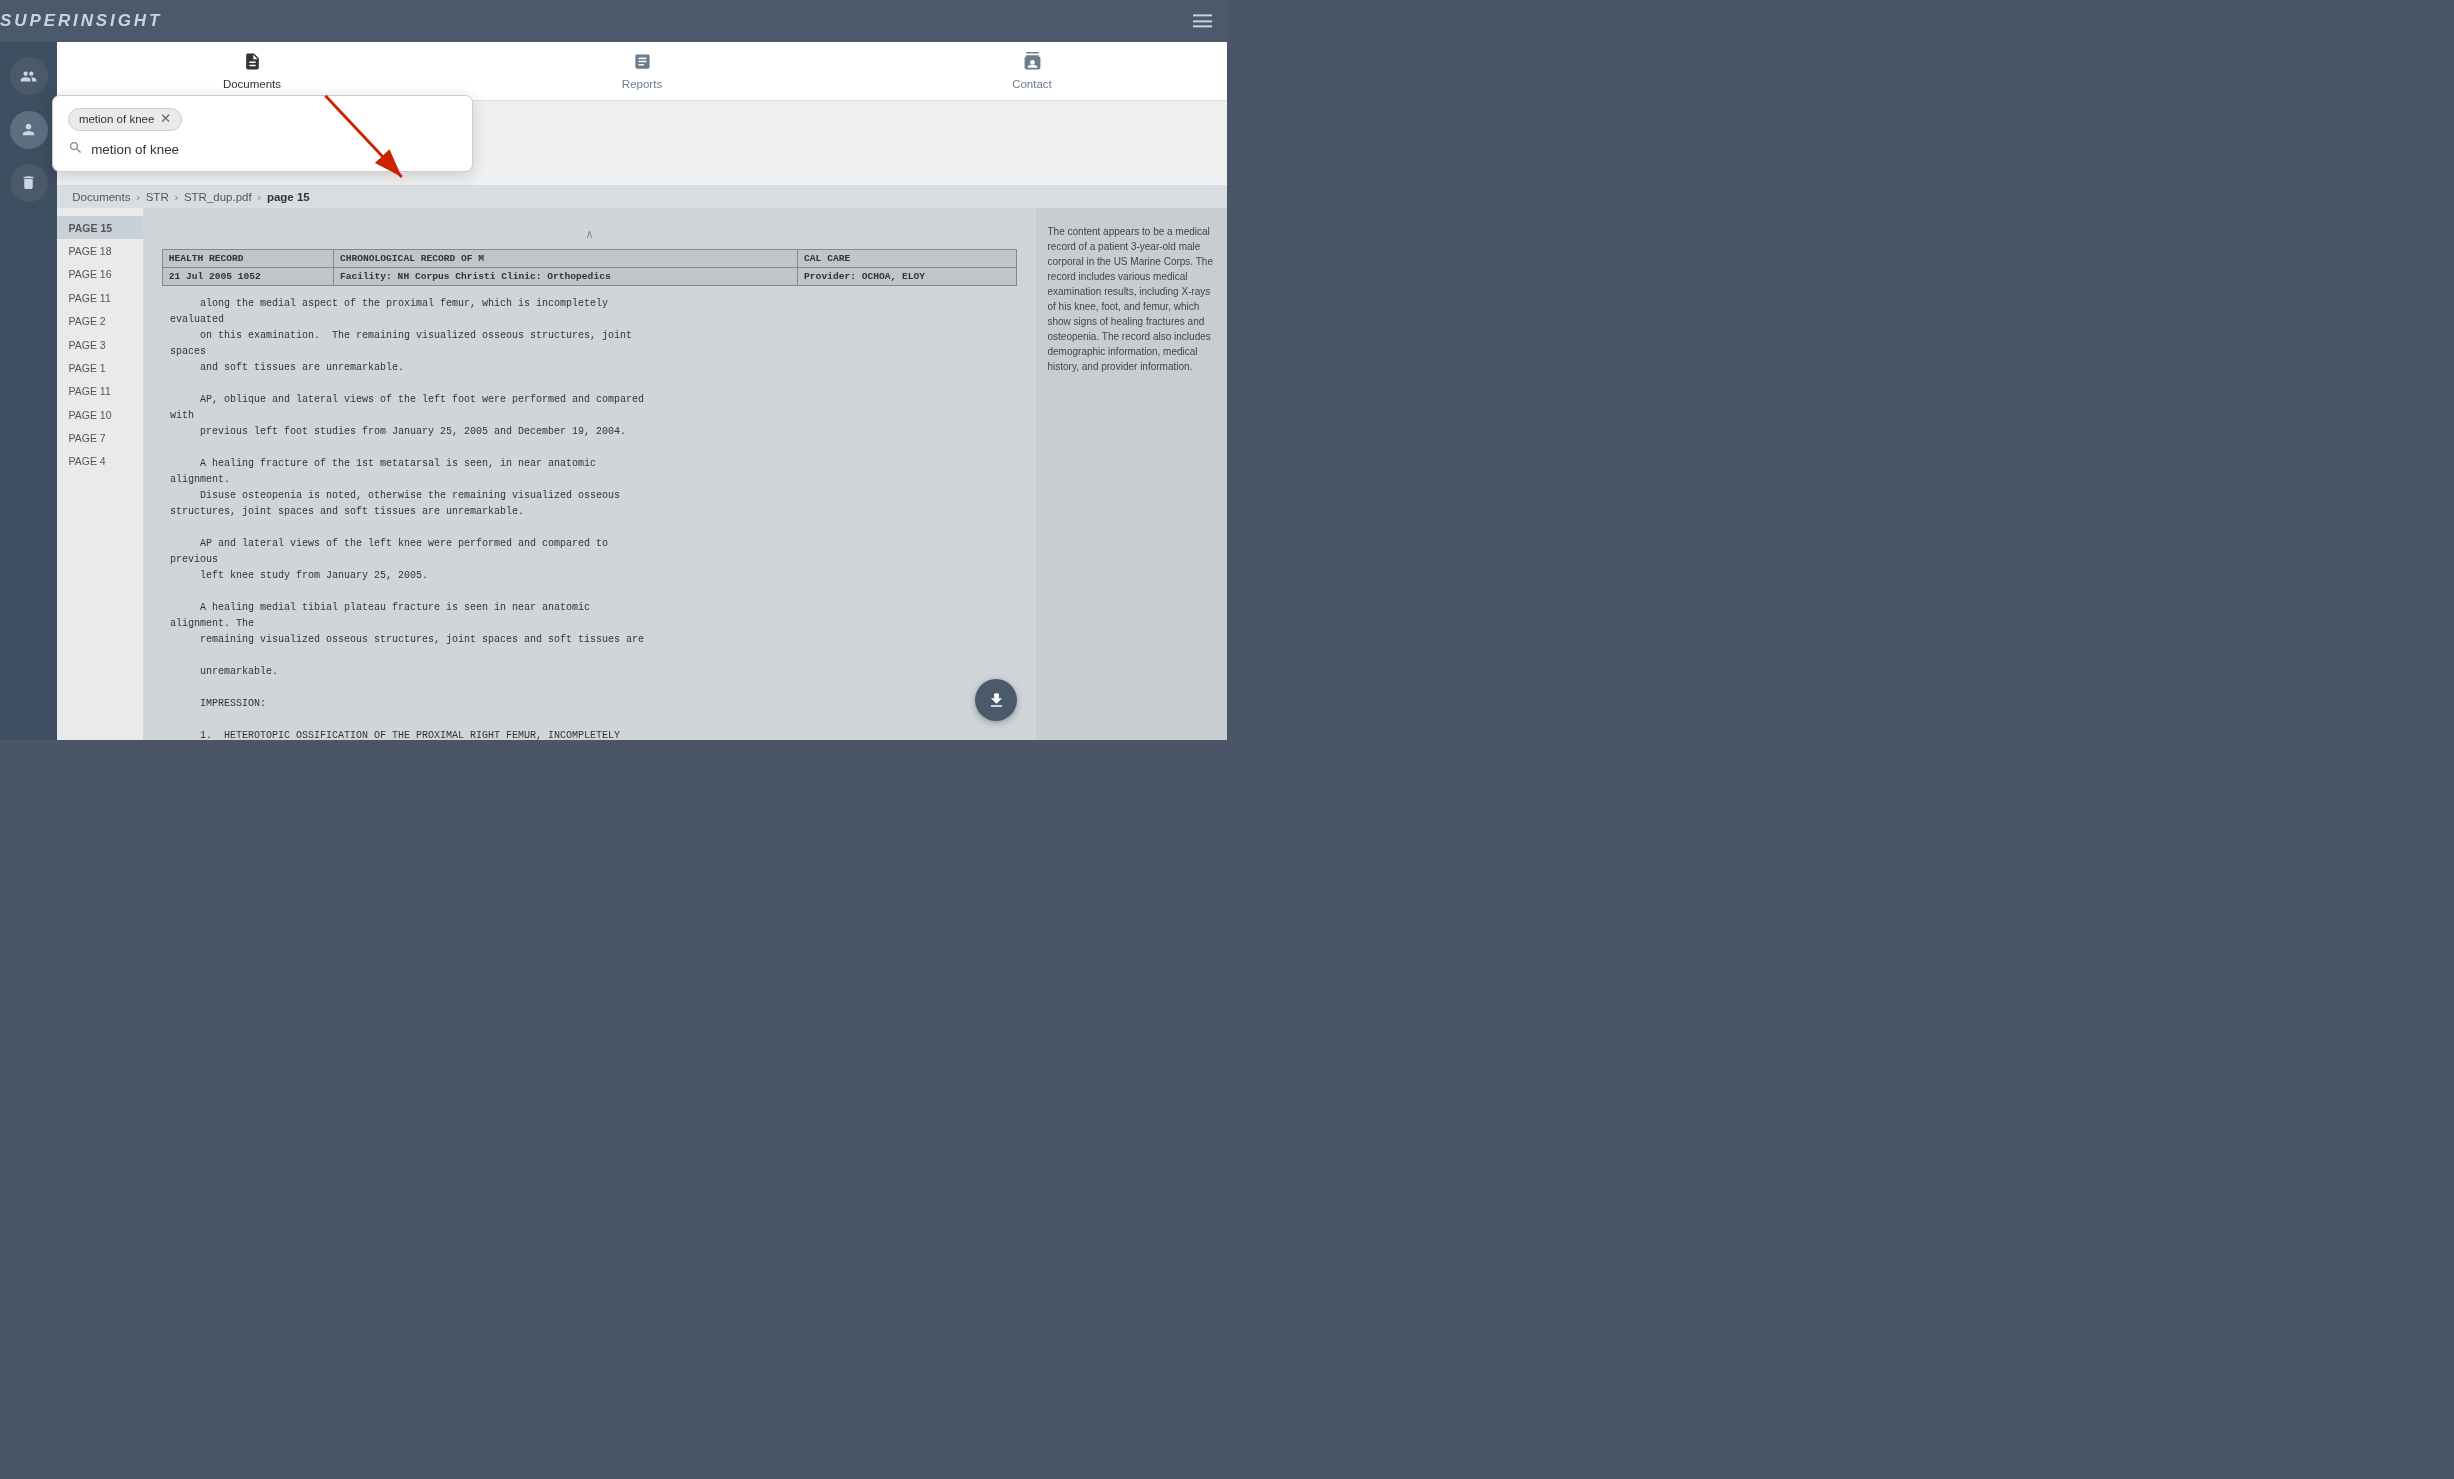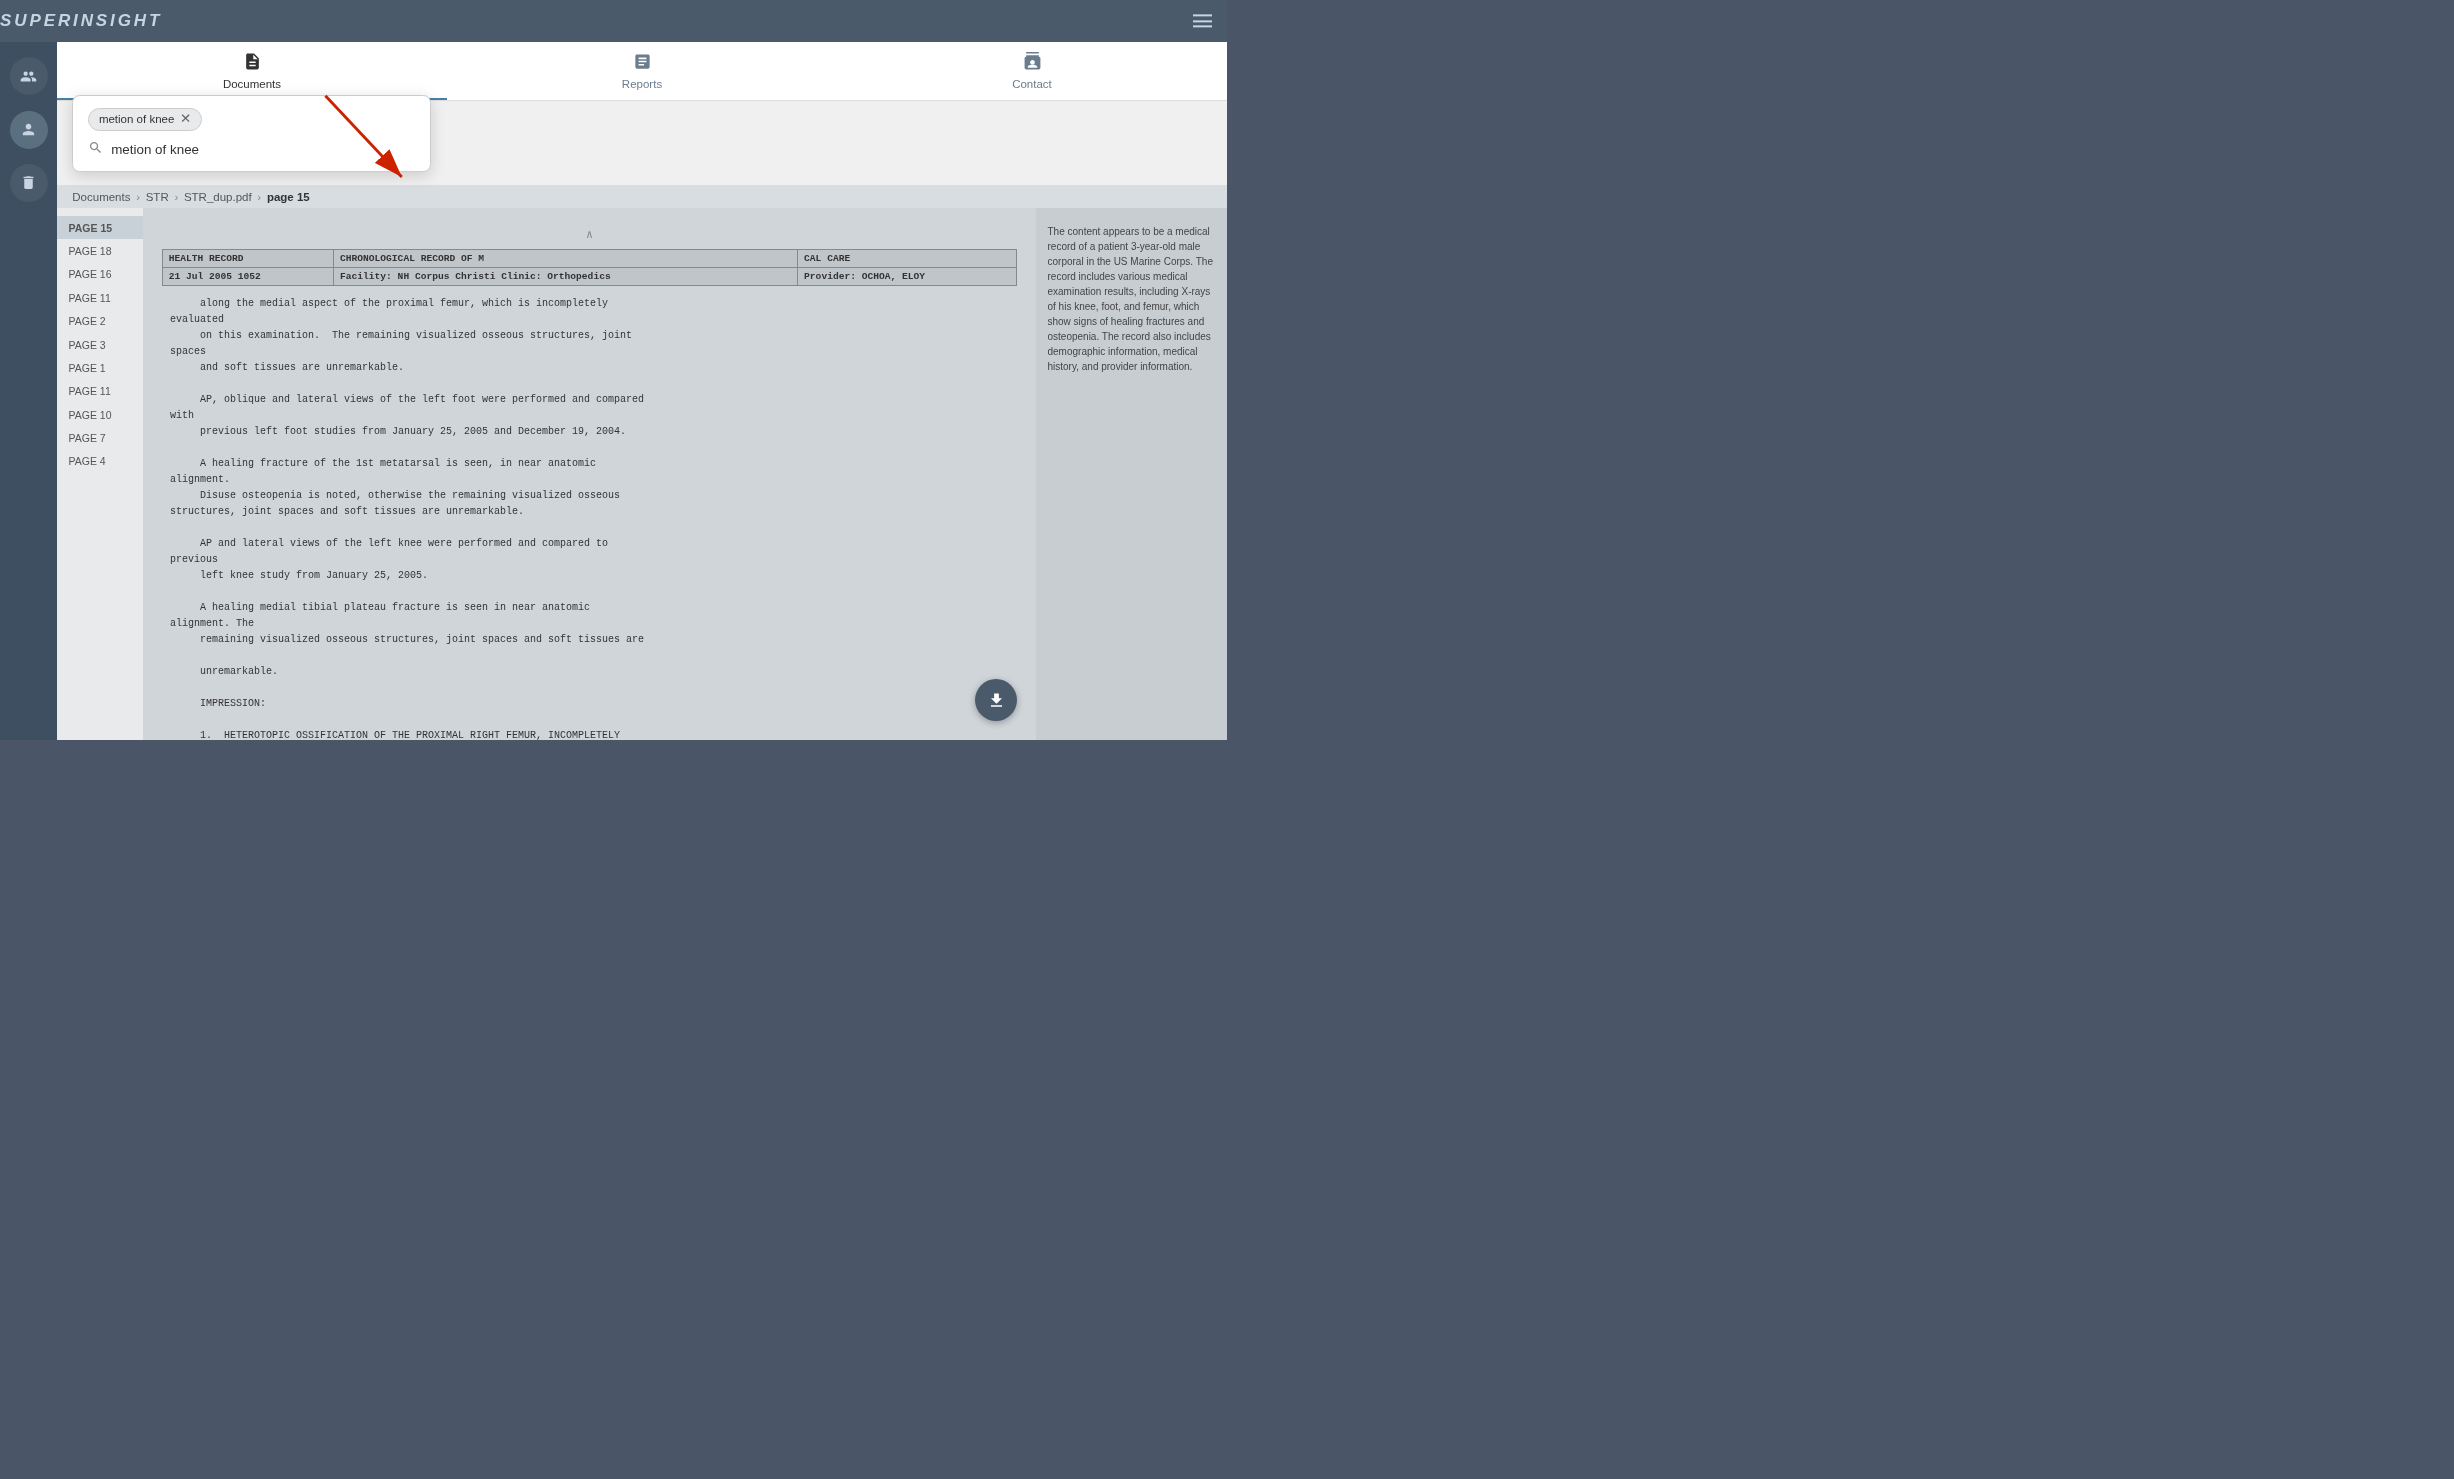--- a/index.html
+++ b/index.html
@@ -192,27 +192,27 @@
     }
     .breadcrumb-item.current {
       font-weight: bold;
       color: #333;
     }
 
     
     .search-container {
       position: absolute;
       top: 95px;
-      left: 72px;
+      left: 52px;
       z-index: 200;
       background: #fff;
       border: 1px solid #ccc;
       border-radius: 7.6px;
       padding: 11.5px 15.3px;
-      width: 359px;
+      width: 421px;
       box-shadow: 0 3.8px 15.3px rgba(0,0,0,0.15);
     }
     .search-tag-row {
       display: flex;
       align-items: center;
       gap: 7.6px;
       margin-bottom: 9.6px;
     }
     .search-tag {
       background: #e8eaec;

